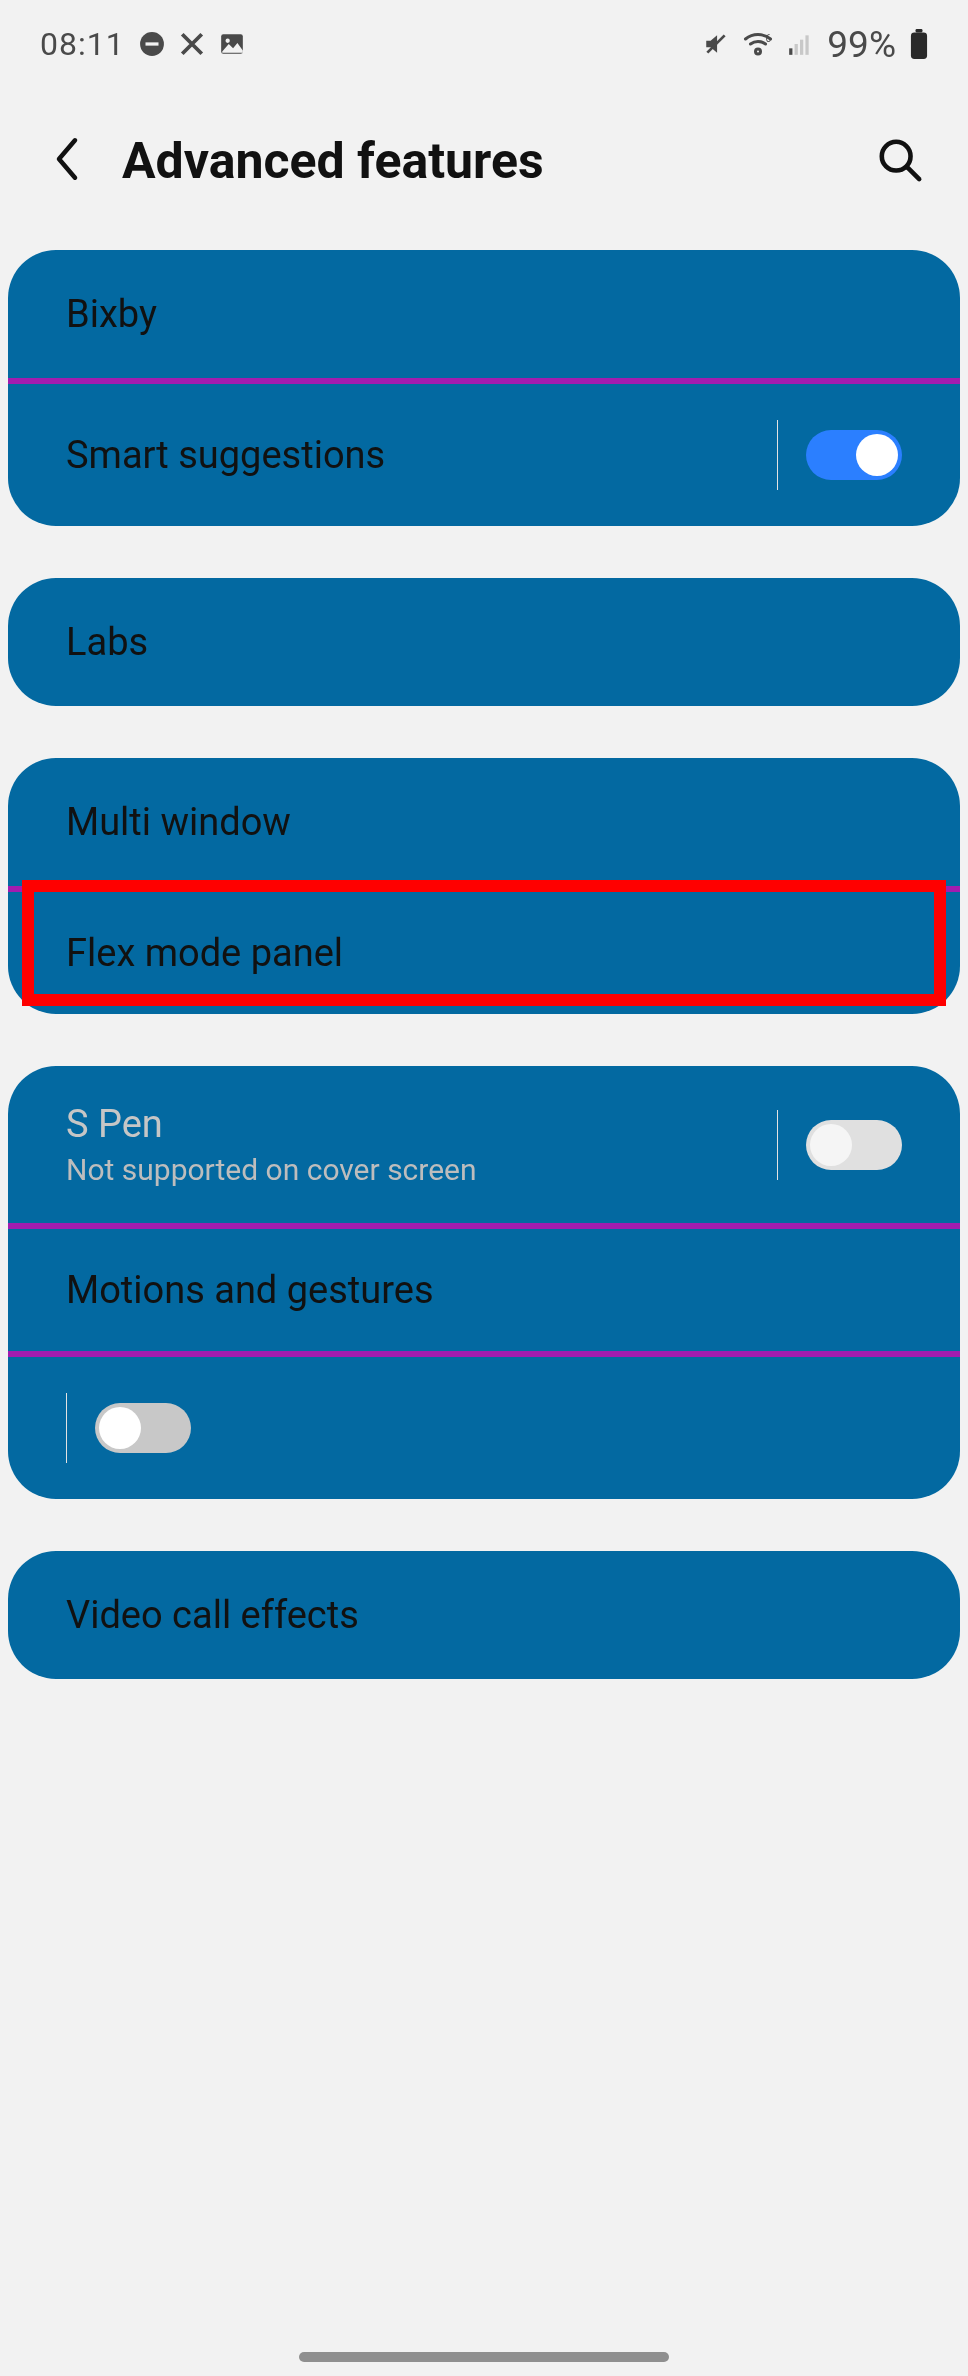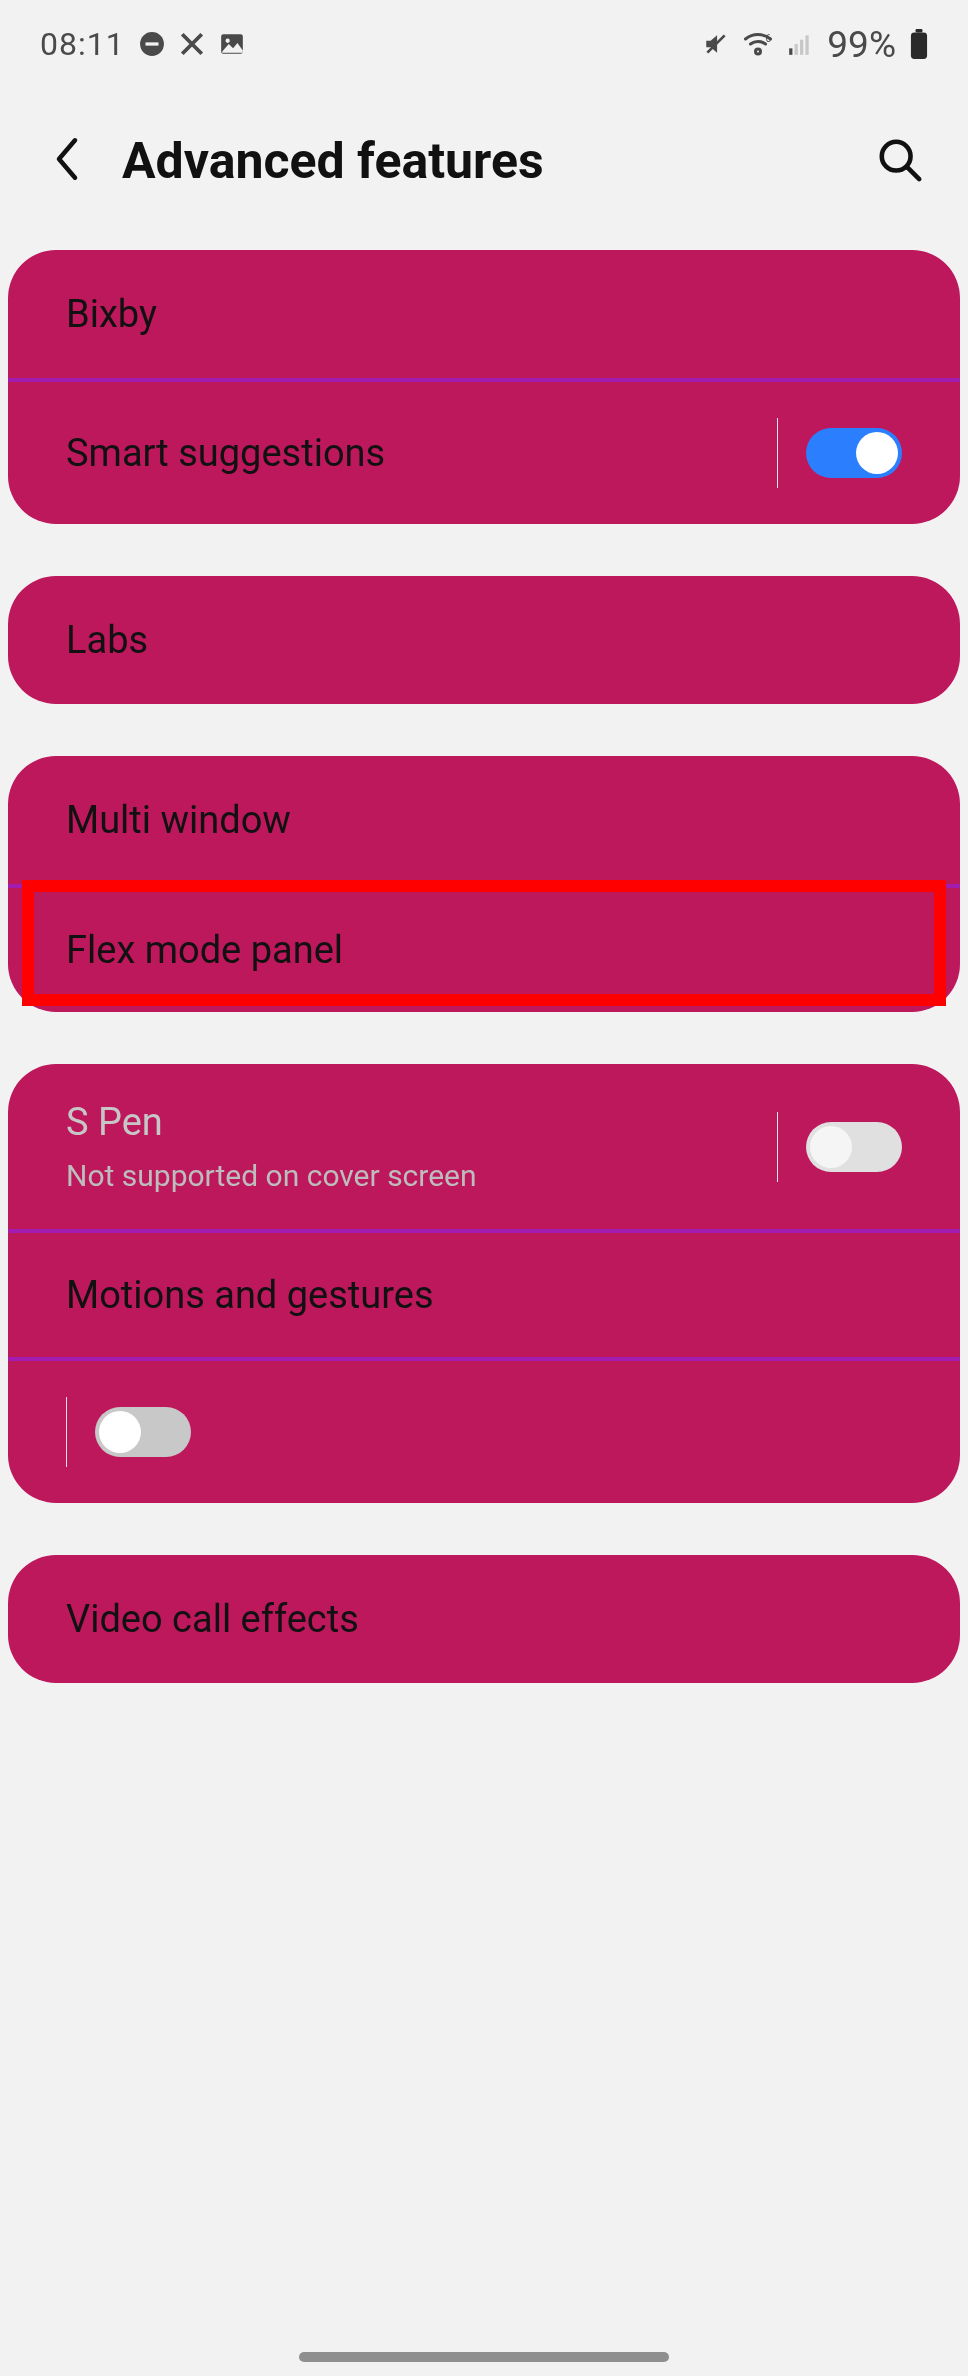--- a/index.html
+++ b/index.html
@@ -32,36 +32,36 @@
     align-items: flex-start;
     padding: 44px 40px 60px 40px;
     gap: 28px;
   }
   .back-btn { width: 54px; height: 54px; display:flex; align-items:center; justify-content:center; }
   .page-title { font-size: 50px; font-weight: 700; flex: 1; }
   .search-btn { width: 56px; height: 56px; display:flex; align-items:center; justify-content:center; }
 
   
   .card {
-    background: #be185d;
+    background: #0369a1;
     border-radius: 48px;
     margin: 0 8px 52px 8px;
     overflow: hidden;
   }
   .item {
     display: flex;
     align-items: center;
     padding: 36px 58px;
     min-height: 128px;
     position: relative;
   }
-  .item + .item { border-top: 4px solid #a21caf; margin-left: 0; }
+  .item + .item { border-top: 6px solid #a21caf; margin-left: 0; }
   .item-text { flex: 1; display:flex; flex-direction:column; gap:6px; }
   .item-title { font-size: 38px; font-weight: 400; color: #111; }
-  .item-sub { font-size: 30px; color: #bdbdbd; margin-top: 8px; }
+  .item-sub { font-size: 30px; color: #bdbdbd; }
   .item.disabled .item-title { color: #c6c6c6; }
 
   
   .toggle-wrap {
     display:flex;
     align-items:center;
     padding-left: 28px;
     border-left: 1px solid #e3e3e3;
     height: 70px;
   }

